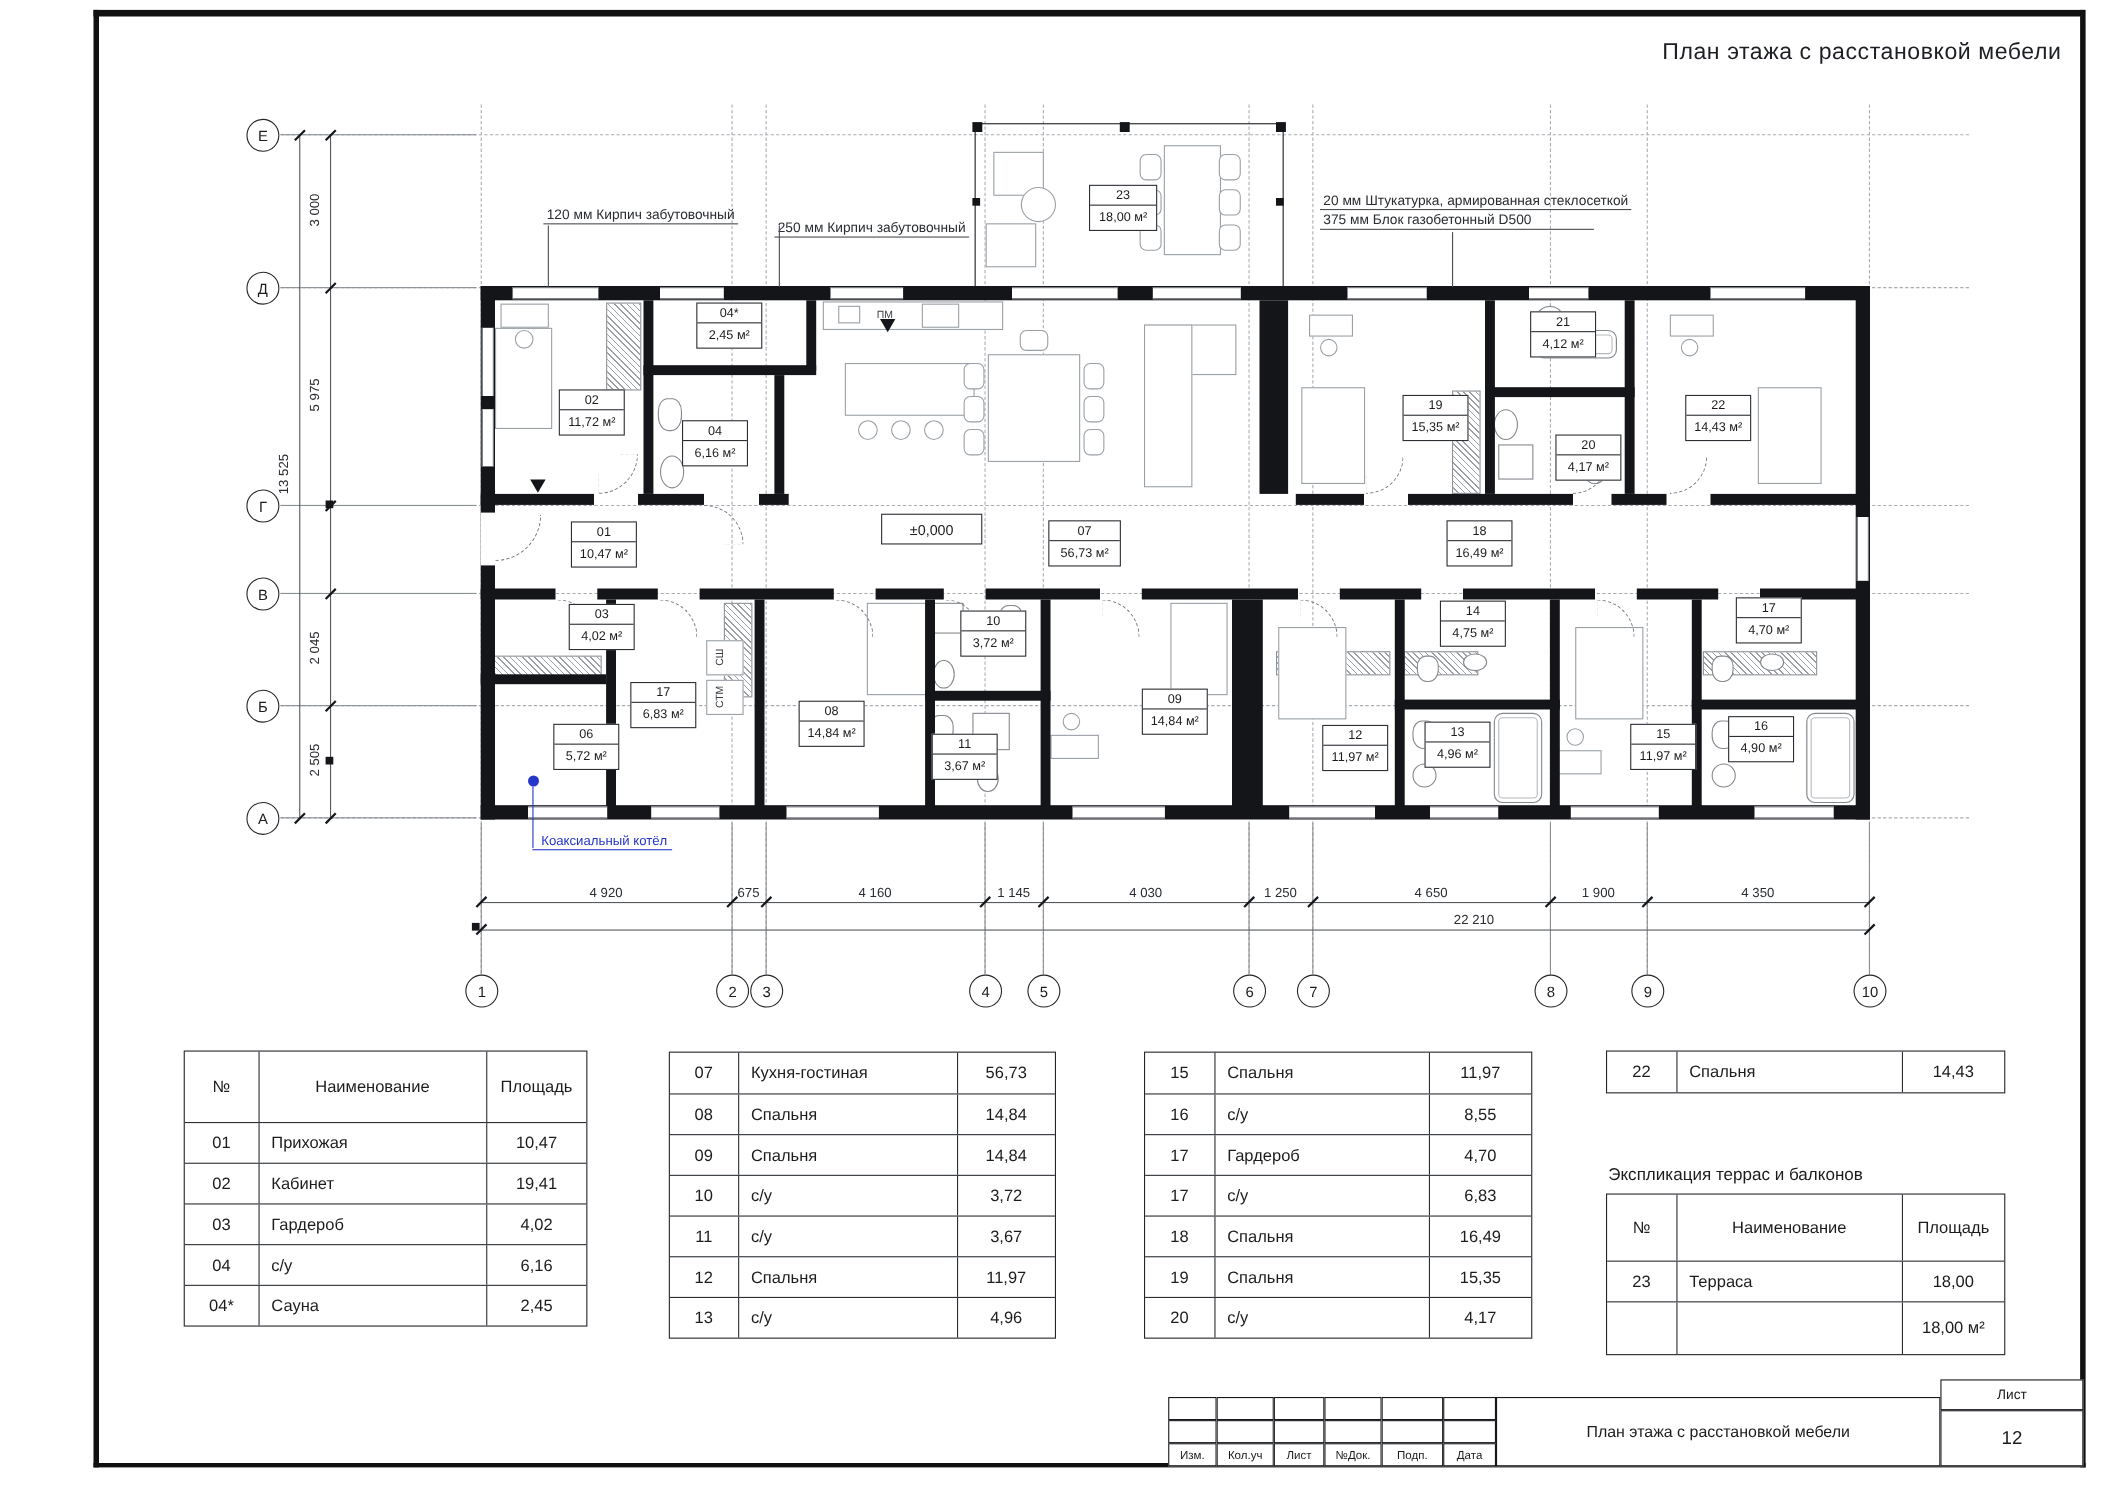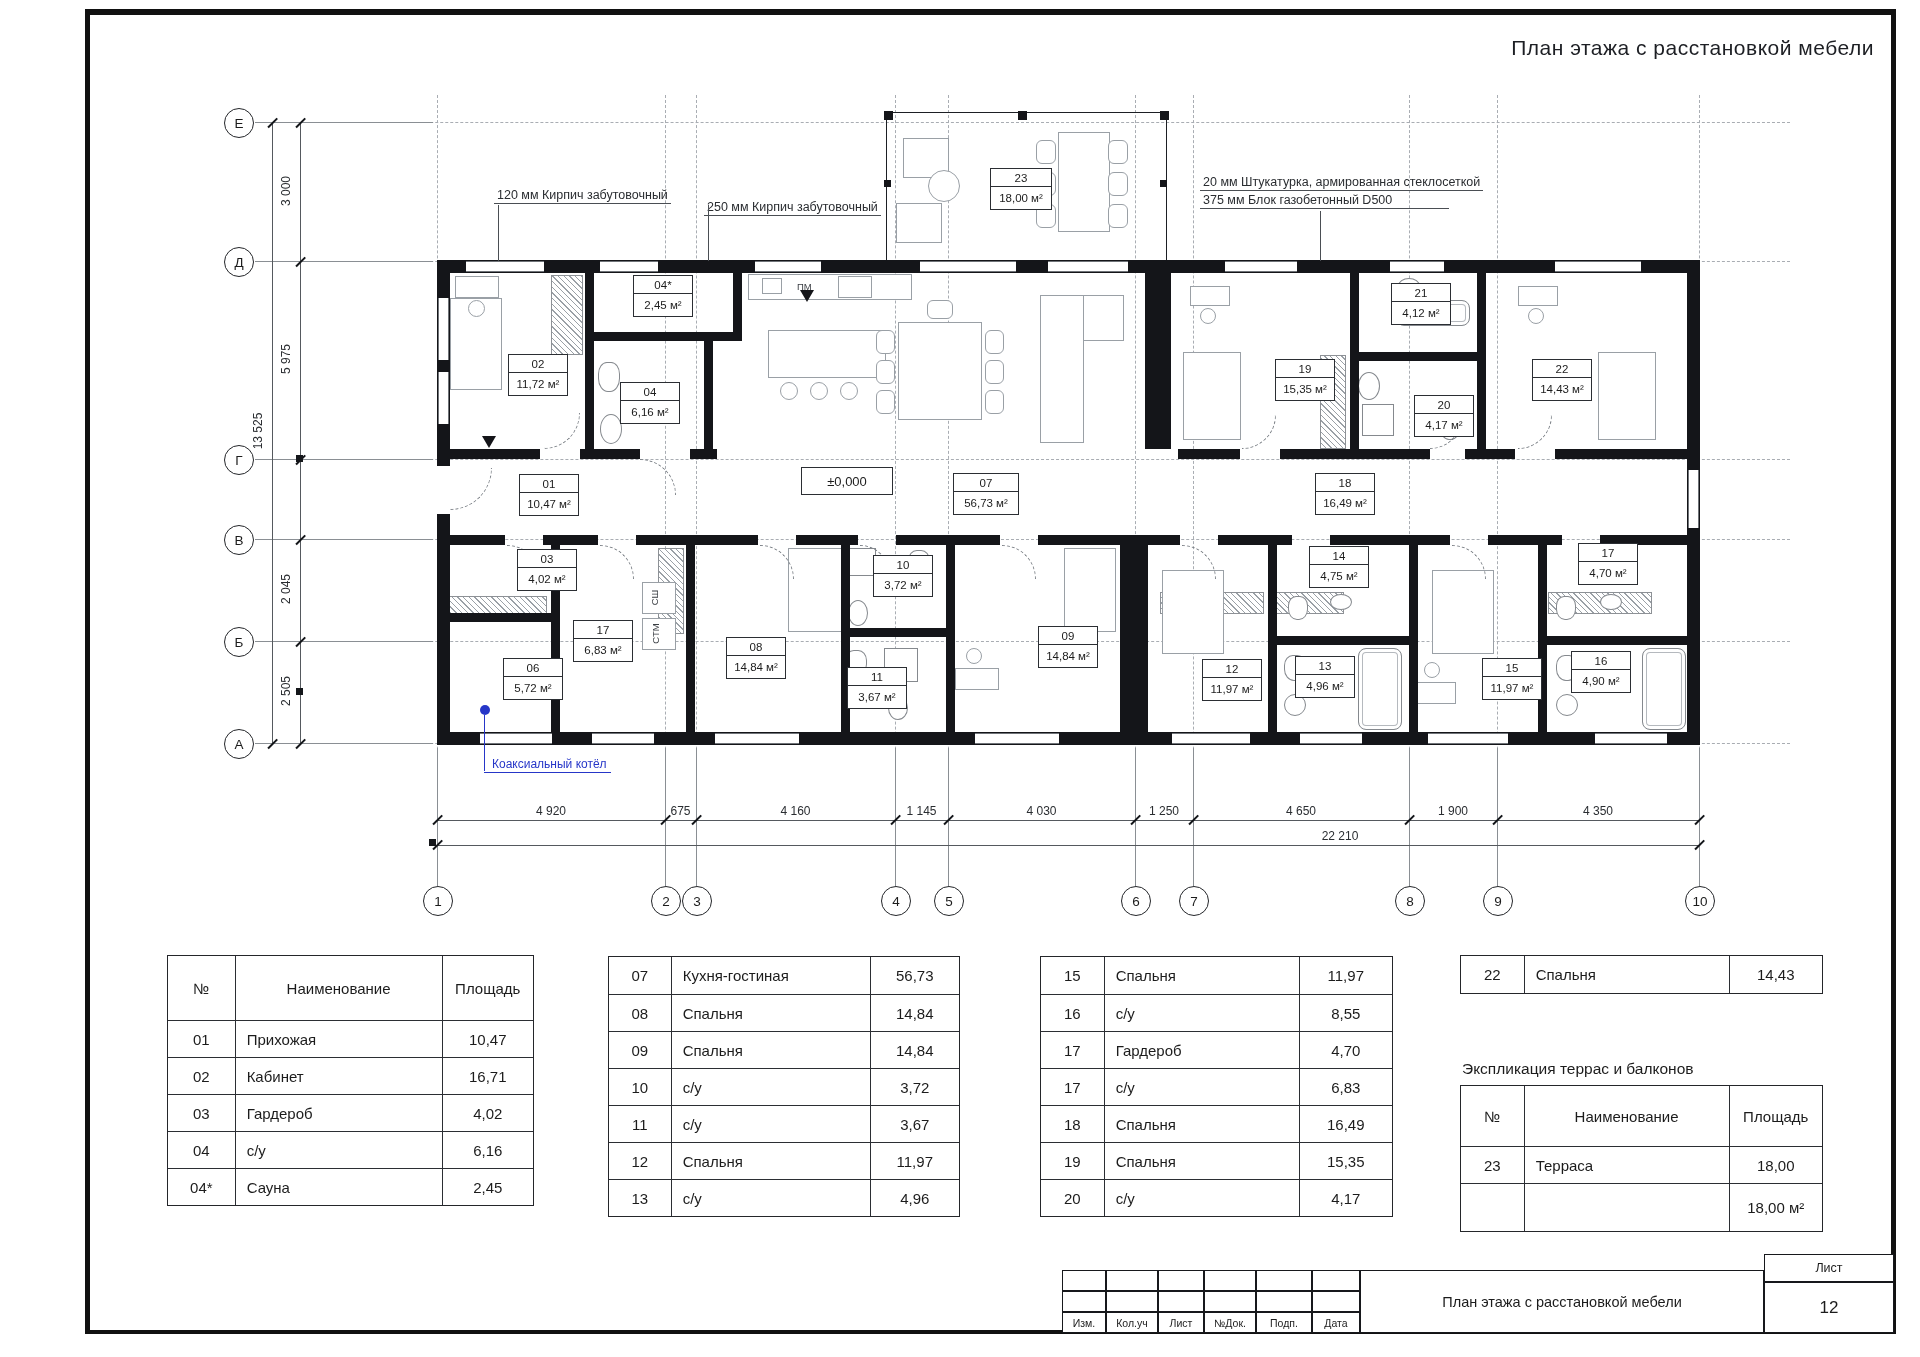--- a/index.html
+++ b/index.html
@@ -446,21 +446,21 @@
           <div class="tcell" style="width: 92px;">Площадь</div>
         </div>
         <div class="trow" style="height: 37px;">
           <div class="tcell" style="width: 67px;">01</div>
           <div class="tcell name" style="width: 208px;">Прихожая</div>
           <div class="tcell" style="width: 92px;">10,47</div>
         </div>
         <div class="trow" style="height: 37px;">
           <div class="tcell" style="width: 67px;">02</div>
           <div class="tcell name" style="width: 208px;">Кабинет</div>
-          <div class="tcell" style="width: 92px;">16,71</div>
+          <div class="tcell" style="width: 92px;">19,41</div>
         </div>
         <div class="trow" style="height: 37px;">
           <div class="tcell" style="width: 67px;">03</div>
           <div class="tcell name" style="width: 208px;">Гардероб</div>
           <div class="tcell" style="width: 92px;">4,02</div>
         </div>
         <div class="trow" style="height: 37px;">
           <div class="tcell" style="width: 67px;">04</div>
           <div class="tcell name" style="width: 208px;">с/у</div>
           <div class="tcell" style="width: 92px;">6,16</div>

